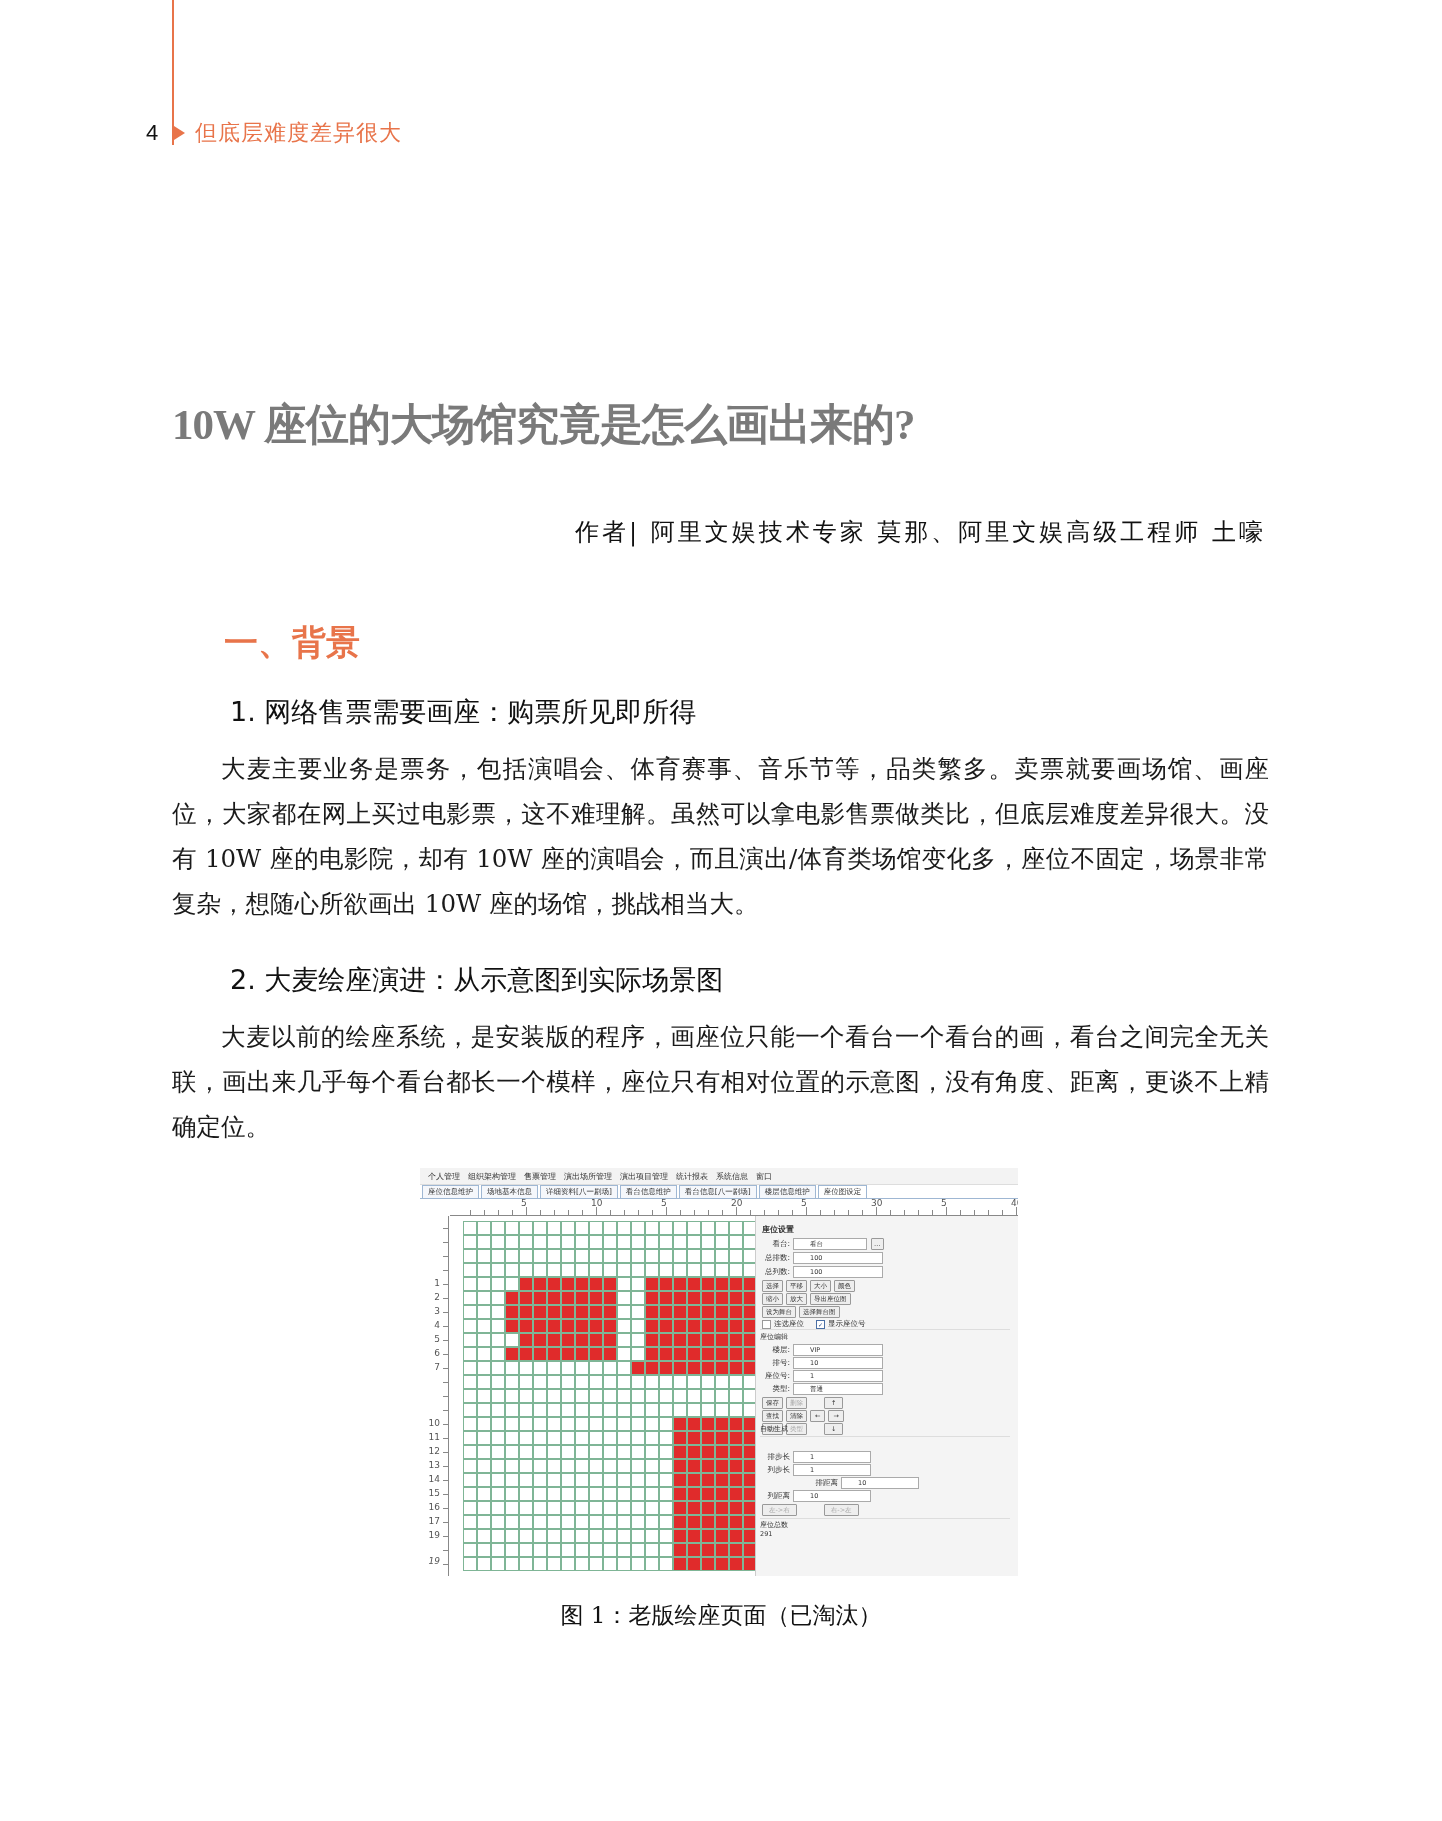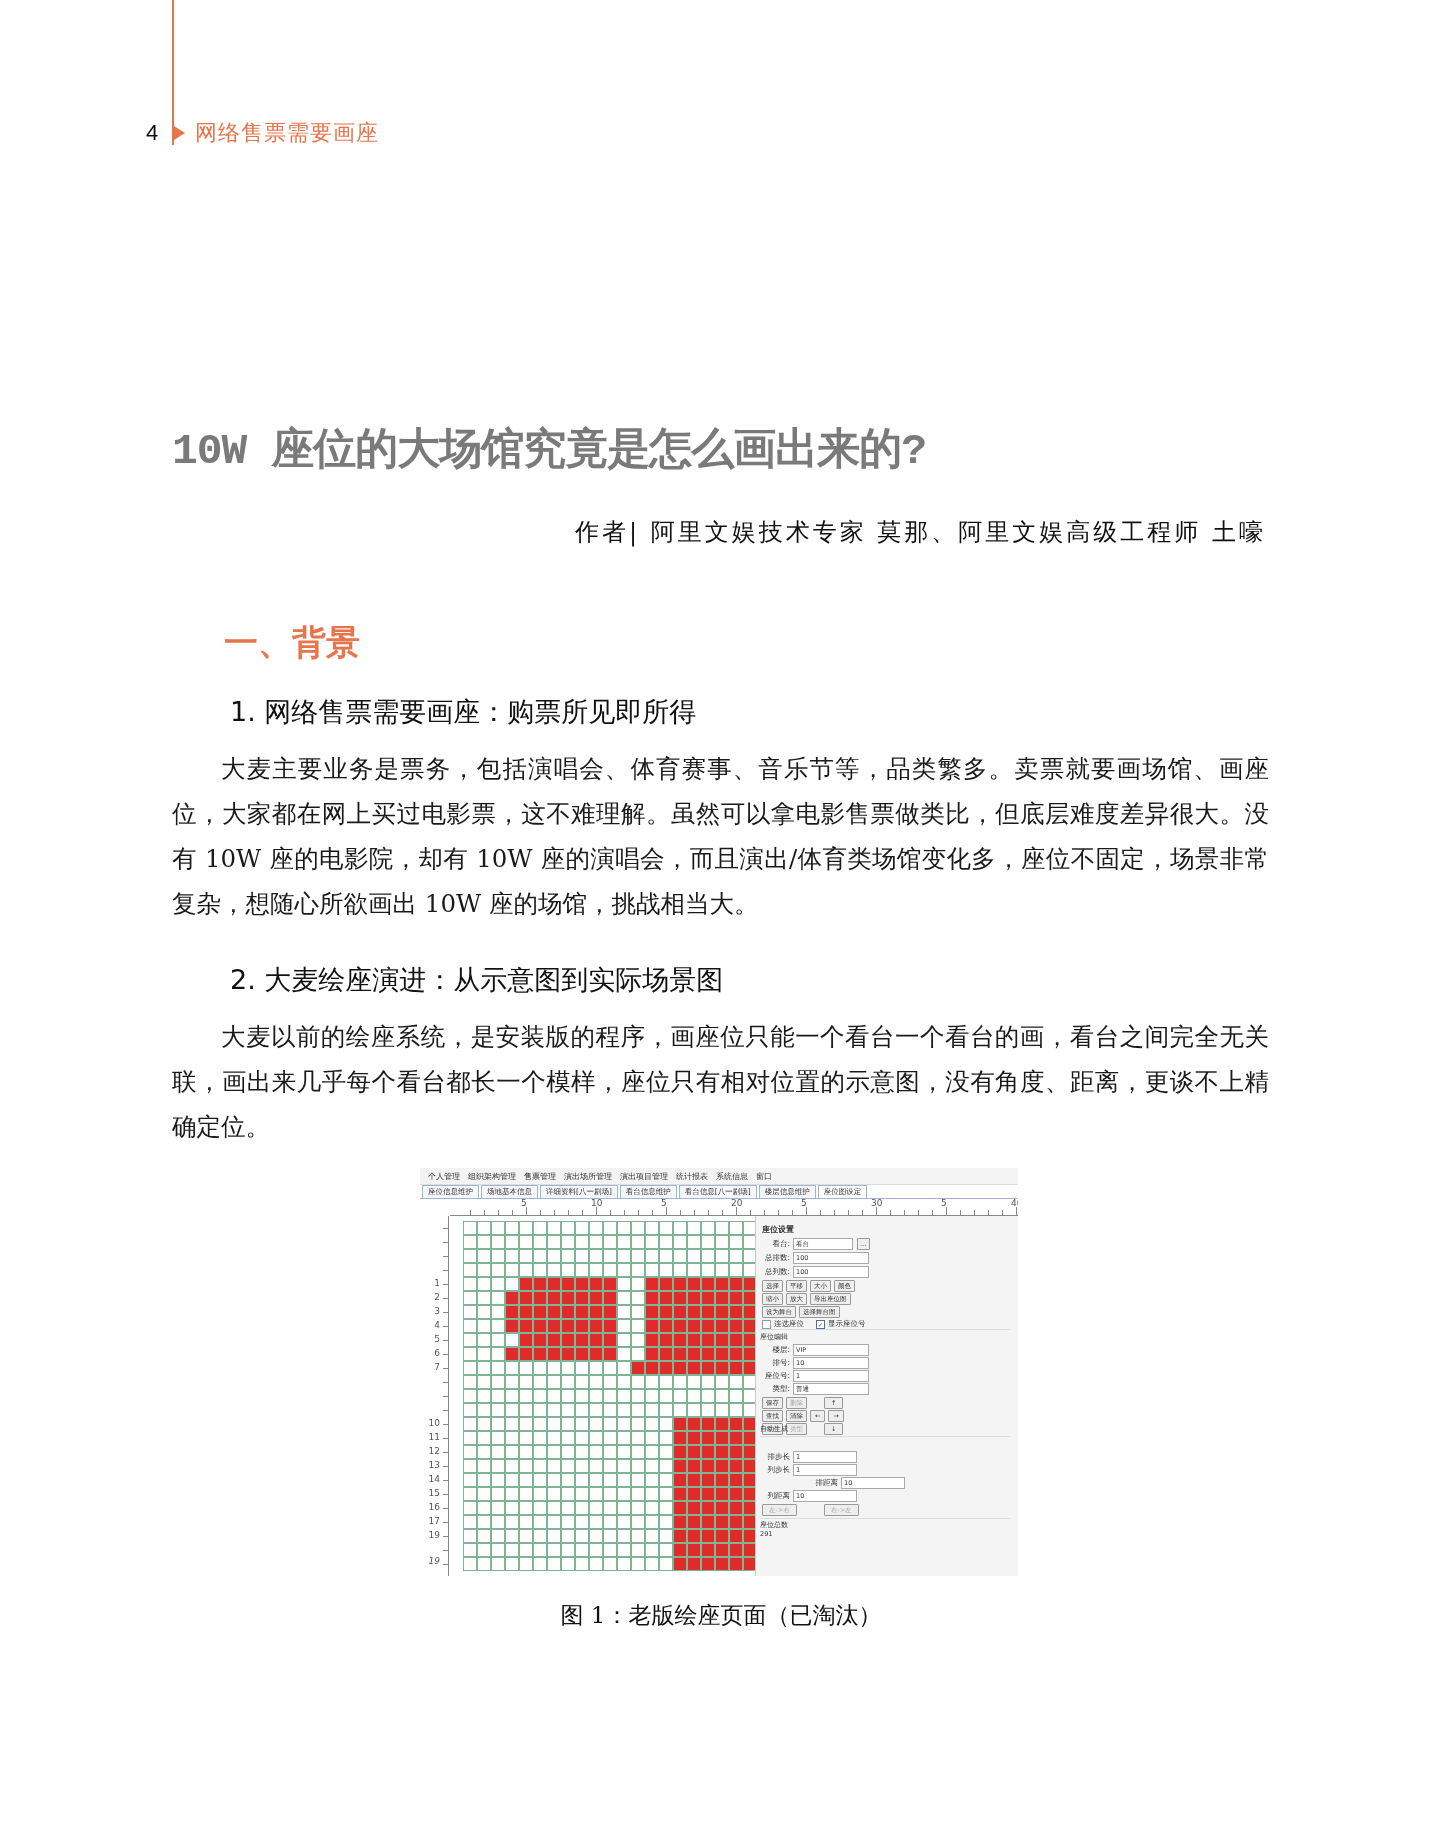--- a/index.html
+++ b/index.html
@@ -2,21 +2,21 @@
 <html><head>
 <meta charset="utf-8">
 <style>
   html,body{margin:0;padding:0;background:#ffffff;}
   body{width:1442px;height:1821px;position:relative;overflow:hidden;font-family:"DejaVu Serif","Liberation Serif",serif;color:#222;}
   .vline{position:absolute;left:172px;top:0;width:2px;height:145px;background:#e8744a;}
   .header{position:absolute;left:146px;top:118px;height:30px;display:flex;align-items:center;}
   .pageno{font-family:"Liberation Sans",sans-serif;font-size:22px;color:#111;width:22px;}
   .tri{width:0;height:0;border-top:7px solid transparent;border-bottom:7px solid transparent;border-left:11px solid #e8744a;margin-left:6px;margin-right:10px;}
   .header-title{font-family:"DejaVu Sans",sans-serif;font-size:22px;color:#e8744a;letter-spacing:1px;}
-  .title{position:absolute;left:172px;top:396px;font-family:Liberation Mono, monospace;font-weight:bold;font-size:43px;color:#7a7a7a;letter-spacing:-1px;margin-top:24px;}
+  .title{position:absolute;left:172px;top:396px;font-family:Liberation Serif, serif;font-weight:bold;font-size:43px;color:#7a7a7a;letter-spacing:-1px;}
   .author{position:absolute;right:176px;top:516px;font-size:24px;color:#111;letter-spacing:3px;}
   .h1{position:absolute;left:224px;top:620px;font-family:"DejaVu Sans",sans-serif;font-weight:bold;font-size:34px;color:#e8744a;}
   .h2{position:absolute;left:230px;font-family:"DejaVu Sans",sans-serif;font-size:27px;color:#111;}
   .para{position:absolute;left:172px;width:1097px;font-size:24.5px;line-height:45px;color:#1a1a1a;text-indent:2em;text-align:justify;}
   .caption{position:absolute;left:0;width:1442px;top:1600px;text-align:center;font-size:23px;color:#111;}
 
   
   .app{position:absolute;left:420px;top:1168px;width:598px;height:408px;background:#fff;overflow:hidden;font-family:"DejaVu Sans",sans-serif;}
   .menubar{position:absolute;left:0;top:0;width:598px;height:16px;background:#f3f3f3;border-bottom:1px solid #ddd;display:flex;align-items:center;font-size:8px;color:#333;}
   .menubar span{margin-left:8px;white-space:nowrap;}
@@ -32,34 +32,34 @@
   .ruler-left .lbl{position:absolute;right:10px;}
   .ruler-left .tick{position:absolute;right:2px;width:5px;height:1px;background:#888;}
   .ruler-left-line{position:absolute;left:28px;top:48px;width:1px;height:360px;background:#888;}
   .grid{position:absolute;left:43px;top:53px;}
   .cell{position:absolute;width:12px;height:12px;border:1px solid #7fb596;background:#fff;box-sizing:content-box;font-size:5px;color:#ffd0d0;text-align:center;line-height:12px;}
   .cell.seat{background:#e02b2b;}
   .panel{position:absolute;left:335px;top:48px;width:263px;height:360px;background:#f4f4f4;border-left:1px solid #ccc;font-size:7.5px;color:#333;}
   .panel .ttl{position:absolute;left:6px;top:8px;font-weight:bold;font-size:8px;}
   .panel .row{position:absolute;left:6px;display:flex;align-items:center;}
   .panel .lab{width:28px;text-align:right;margin-right:3px;}
-  .panel .inp{width:72px;height:10px;border:1px solid #aaa;background:#fff;font-size:6.5px;line-height:10px;padding-left:2px;}
+  .panel .inp{width:72px;height:10px;border:1px solid #aaa;background:#fff;font-size:6.5px;line-height:10px;padding-left:16px;}
   .panel .btn{height:10px;border:1px solid #999;background:#eee;font-size:6.5px;line-height:10px;padding:0 3px;margin-right:3px;border-radius:1px;}
   .panel .btn.dis{color:#aaa;}
   .panel .sec{position:absolute;left:4px;font-size:7px;color:#333;}
   .panel .sep{position:absolute;left:4px;width:250px;height:1px;background:#ddd;}
 </style>
 </head>
 <body>
 
 <div class="vline"></div>
 <div class="header">
   <span class="pageno">4</span>
   <span class="tri"></span>
-  <span class="header-title">网络售票需要画座</span>
+  <span class="header-title">但底层难度差异很大</span>
 </div>
 
 <div class="title">10W 座位的大场馆究竟是怎么画出来的?</div>
 <div class="author">作者| 阿里文娱技术专家 莫那、阿里文娱高级工程师 土嚎</div>
 
 <div class="h1">一、背景</div>
 <div class="h2" style="top:694px;">1. 网络售票需要画座：购票所见即所得</div>
 <div class="para" style="top:746px;">大麦主要业务是票务，包括演唱会、体育赛事、音乐节等，品类繁多。卖票就要画场馆、画座位，大家都在网上买过电影票，这不难理解。虽然可以拿电影售票做类比，但底层难度差异很大。没有 10W 座的电影院，却有 10W 座的演唱会，而且演出/体育类场馆变化多，座位不固定，场景非常复杂，想随心所欲画出 10W 座的场馆，挑战相当大。</div>
 <div class="h2" style="top:962px;">2. 大麦绘座演进：从示意图到实际场景图</div>
 <div class="para" style="top:1014px;">大麦以前的绘座系统，是安装版的程序，画座位只能一个看台一个看台的画，看台之间完全无关联，画出来几乎每个看台都长一个模样，座位只有相对位置的示意图，没有角度、距离，更谈不上精确定位。</div>

